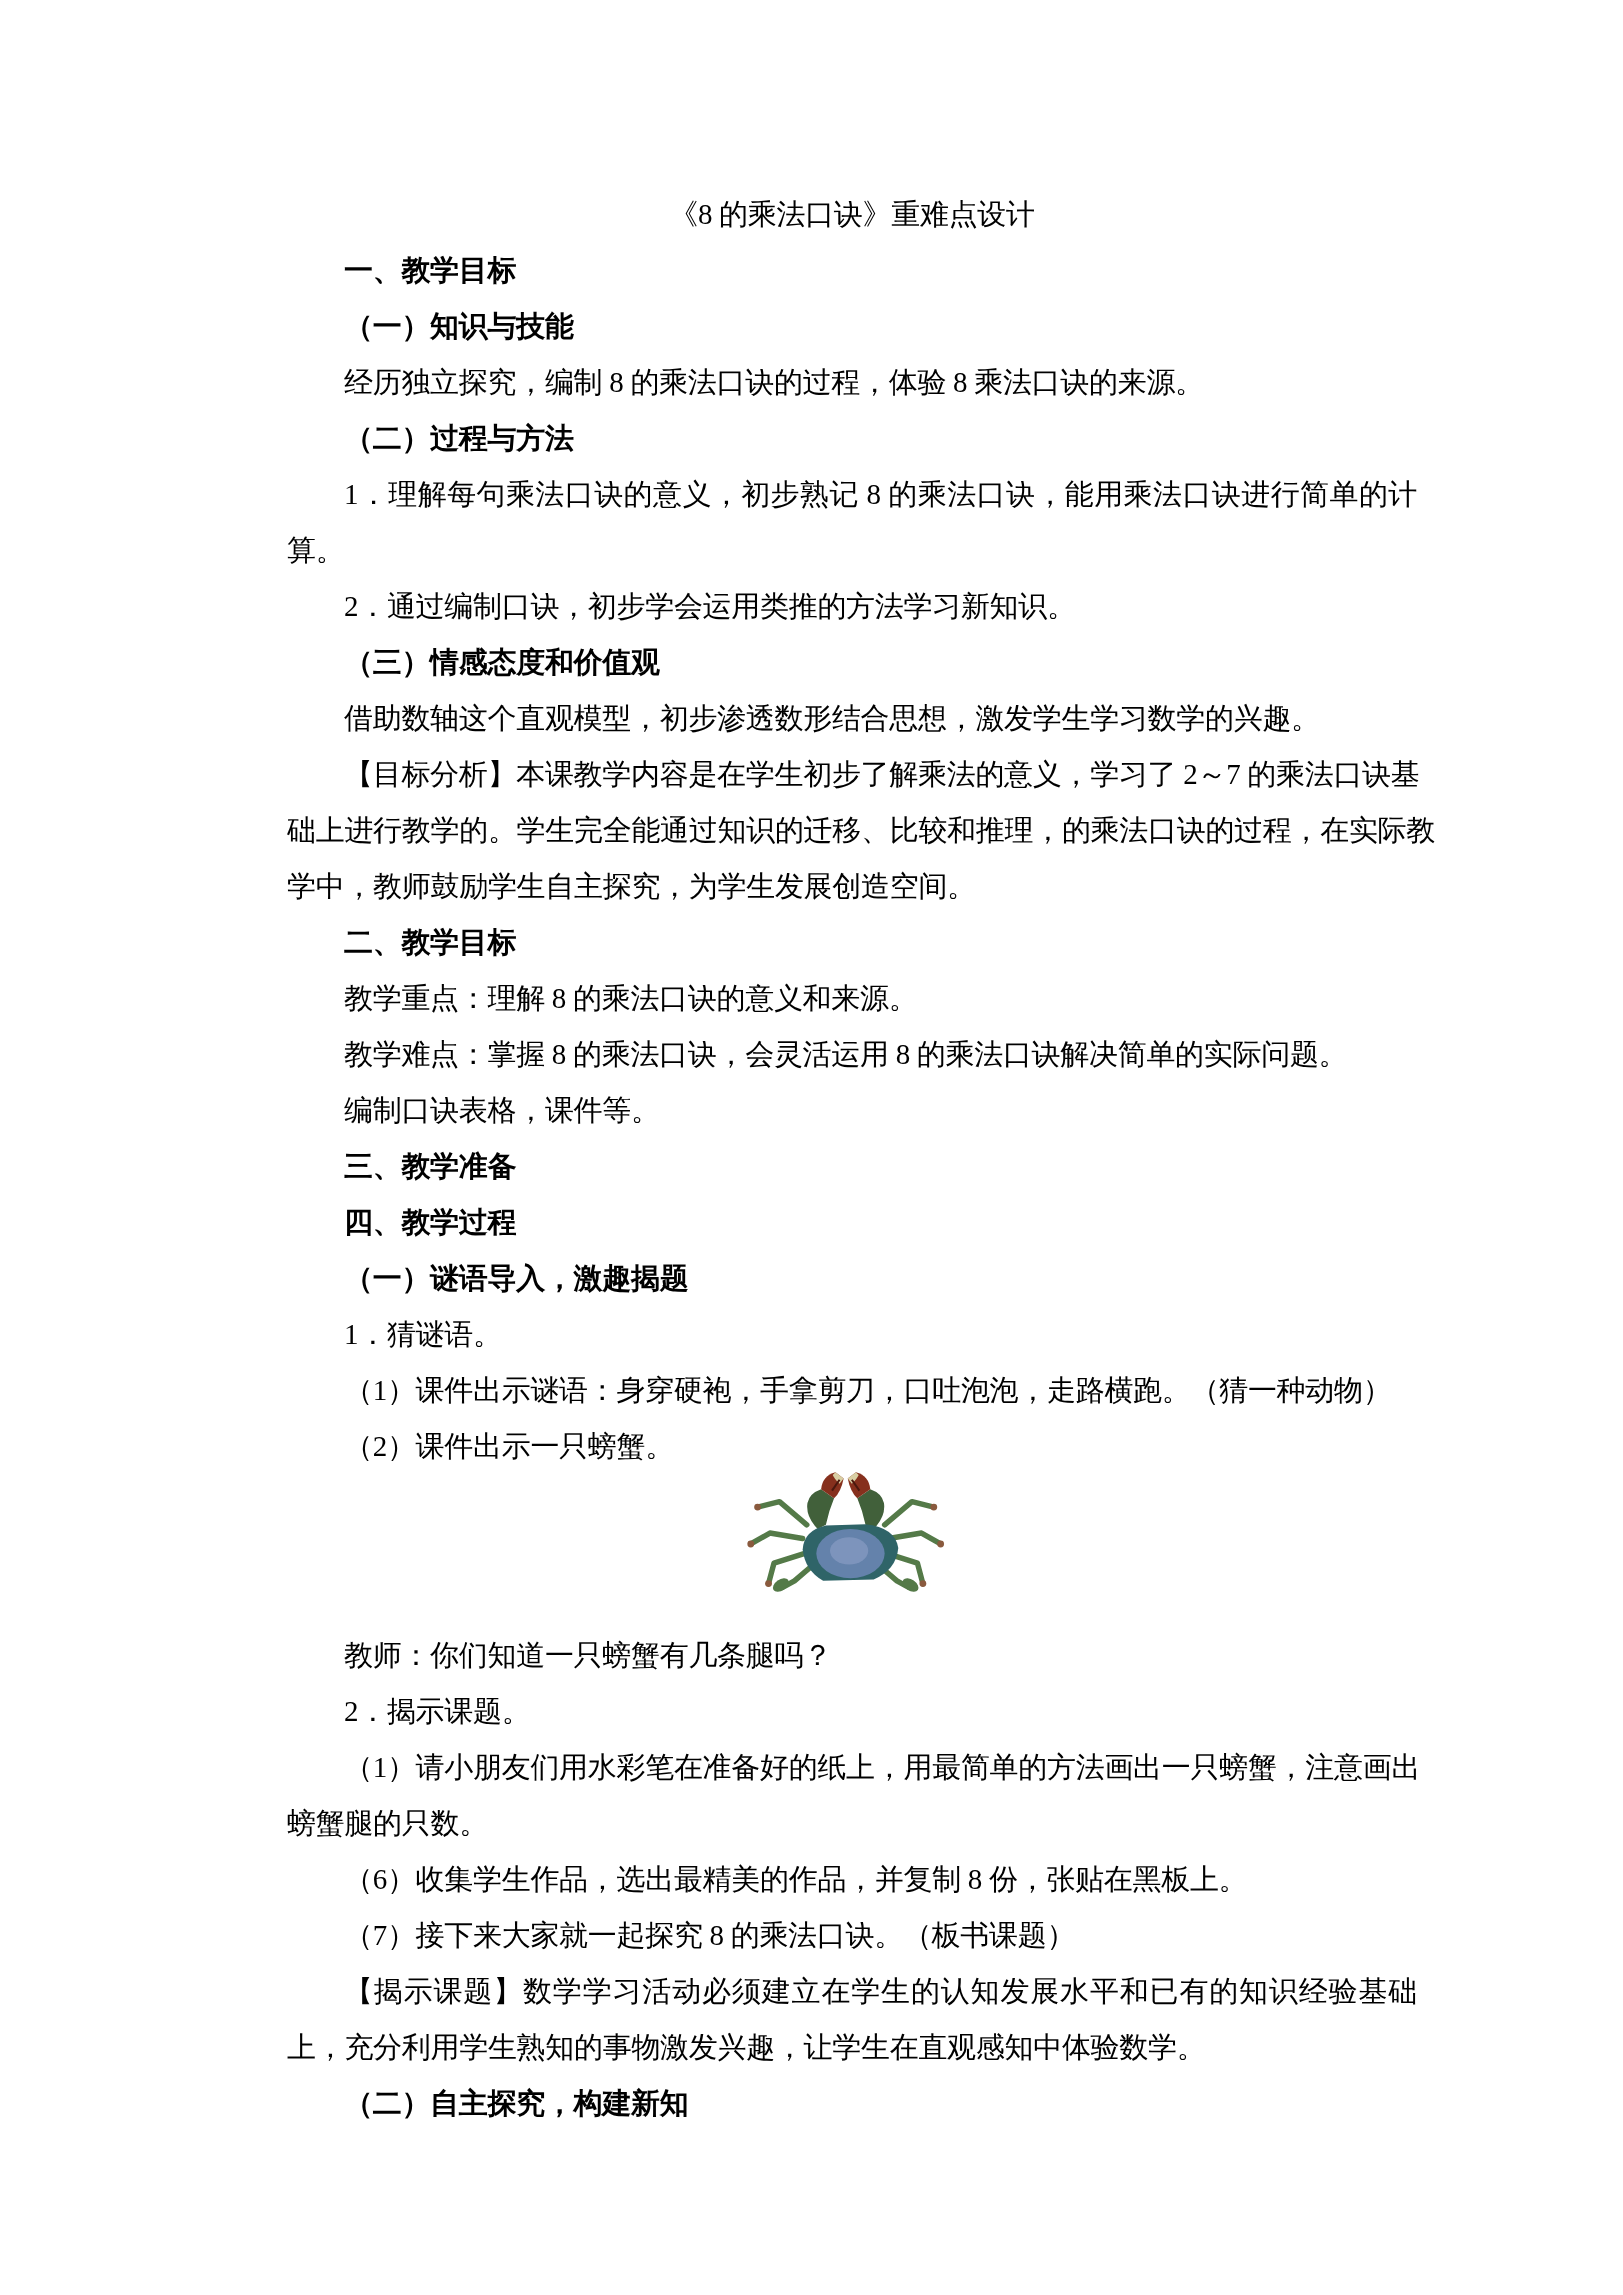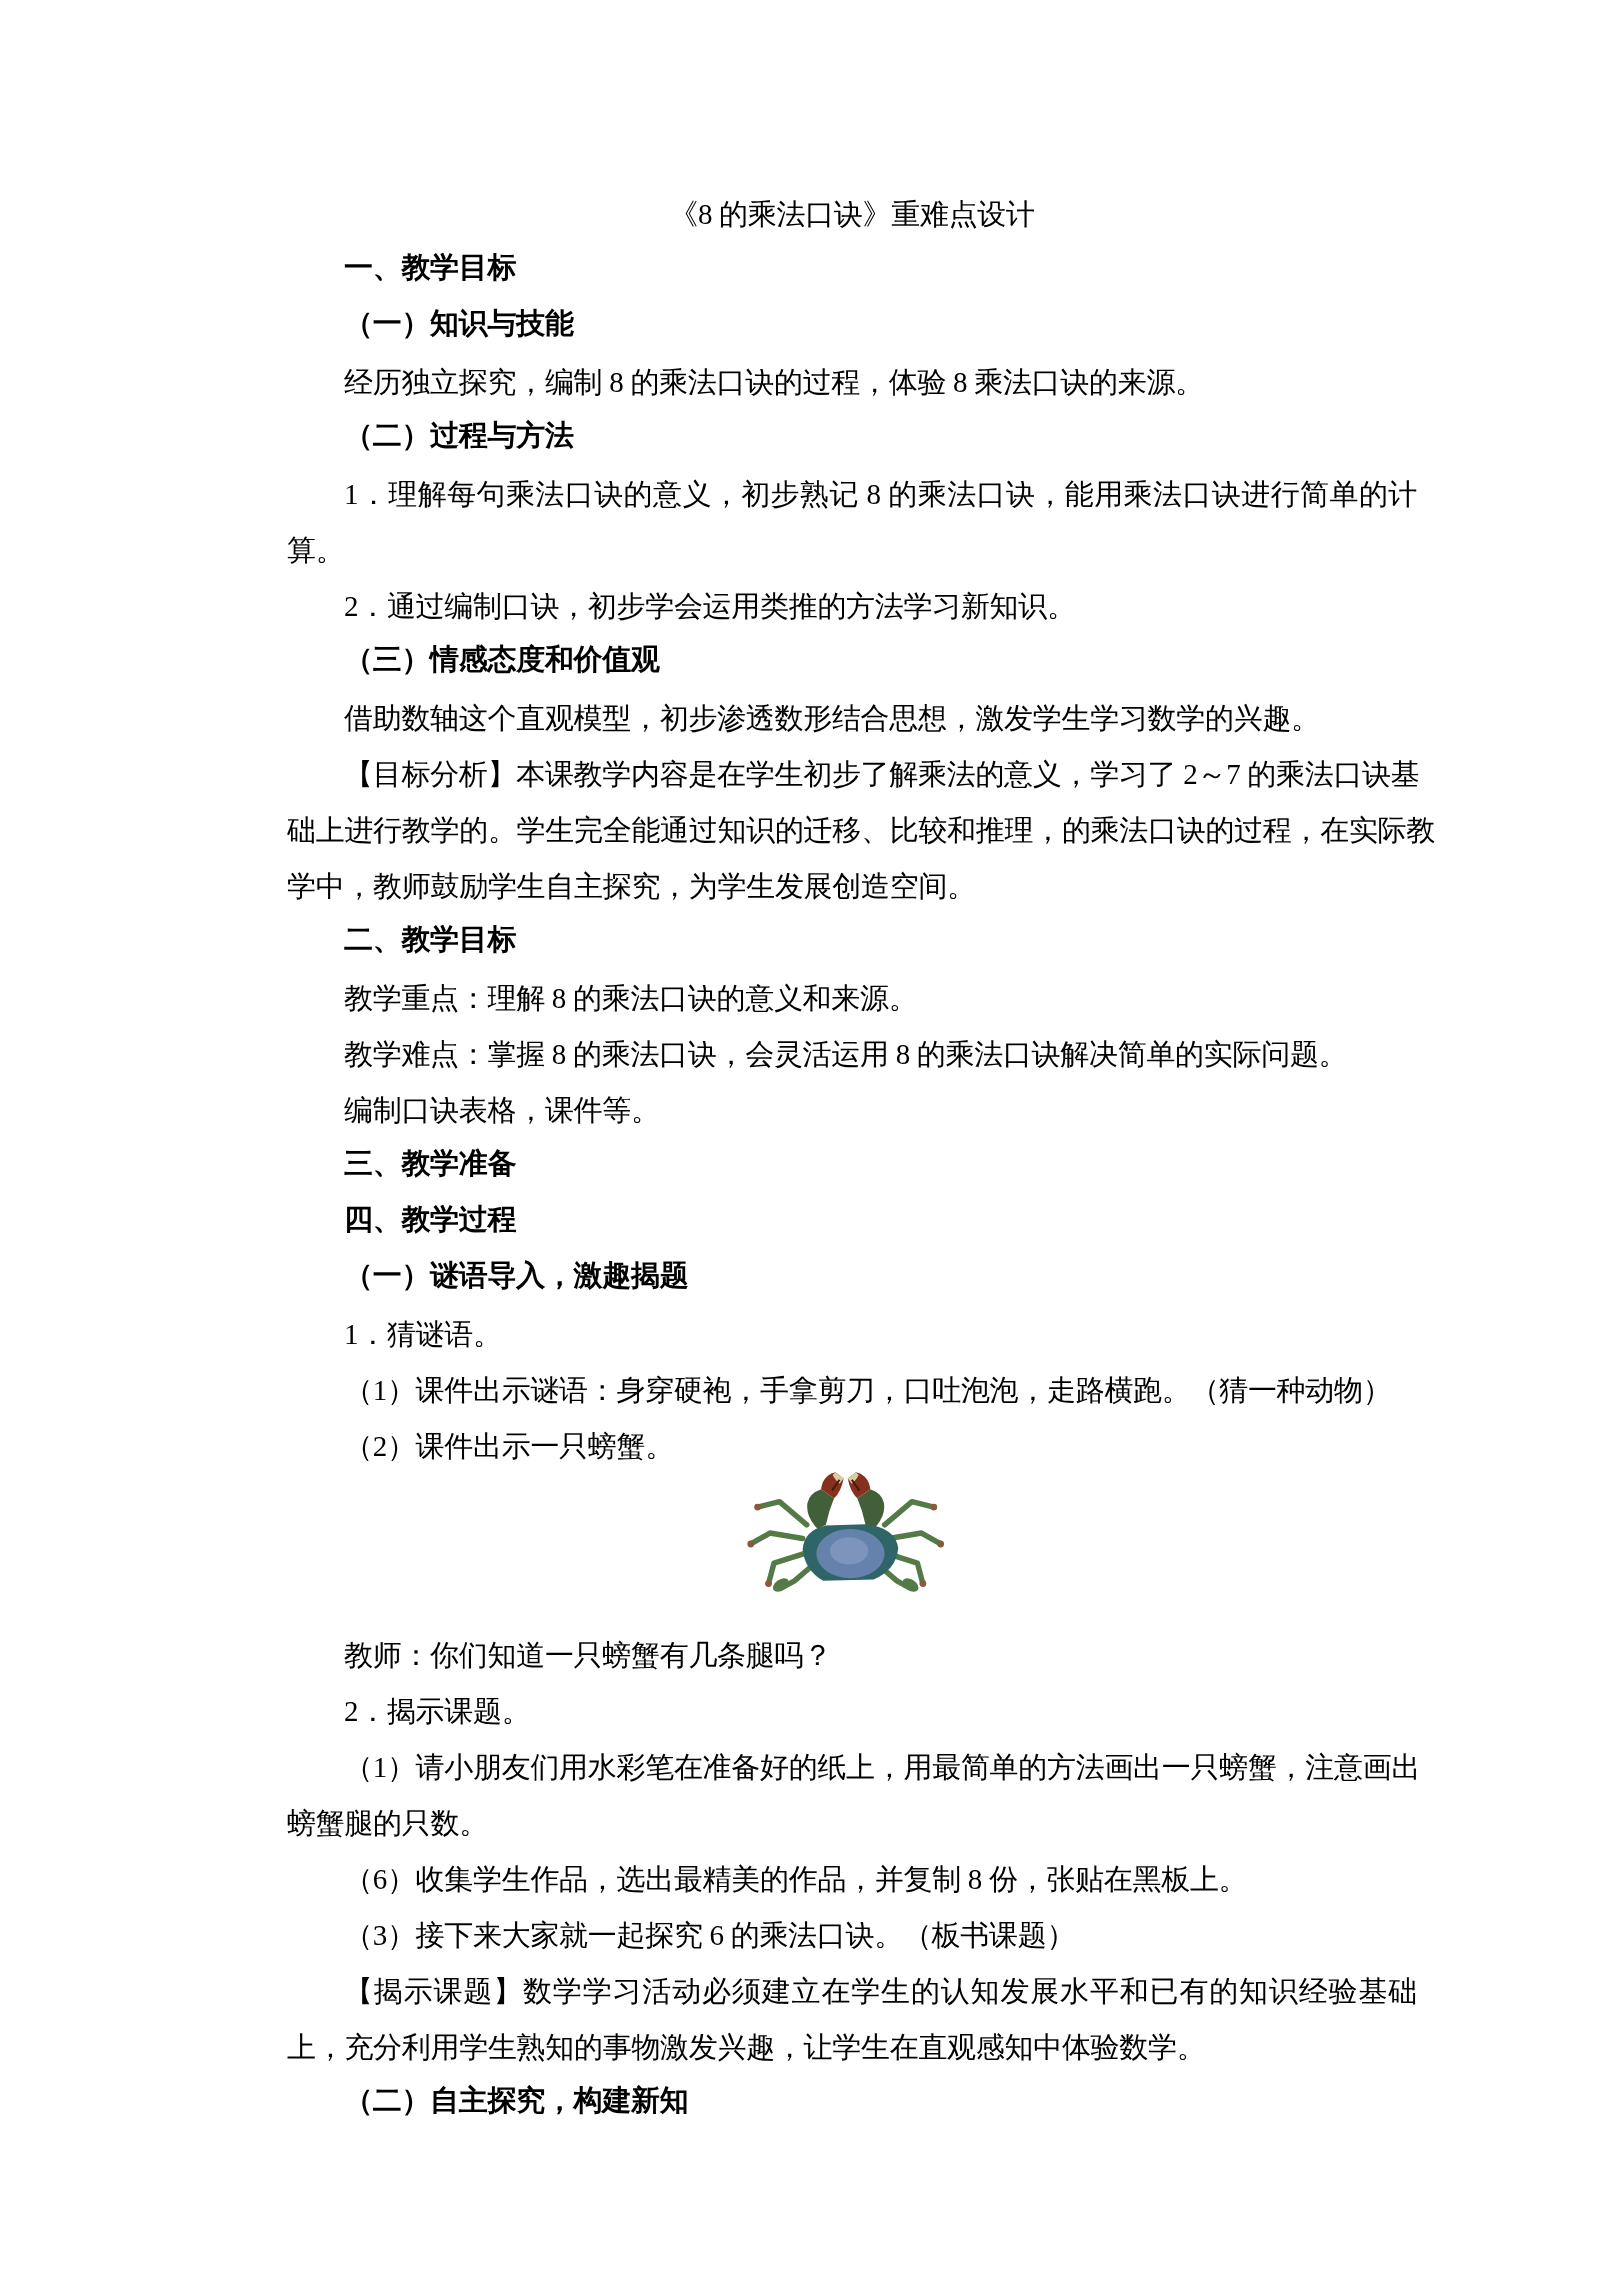--- a/index.html
+++ b/index.html
@@ -26,21 +26,21 @@
   .line {
     height: 56px;
     line-height: 56px;
     font-size: 29px;
     letter-spacing: -0.3px;
     white-space: nowrap;
   }
   .indent { text-indent: 57px; }
   .bold {
     font-weight: bold;
-    font-family: Liberation Mono, monospace;
+    font-family: Liberation Sans, sans-serif;
   }
   .fill {
     text-align: justify;
     text-align-last: justify;
   }
   .title-line {
     text-align: center;
     text-indent: 0;
   }
   .figure-wrap {
@@ -122,20 +122,20 @@
         <ellipse cx="160" cy="128" rx="50" ry="36" opacity="0.9" fill="#6a85b2"></ellipse>
         <ellipse cx="158" cy="124" rx="28" ry="20" opacity="0.6" fill="#8ea0c8"></ellipse>
       </svg>
     </div>
 
     <div class="line indent">教师：你们知道一只螃蟹有几条腿吗？</div>
     <div class="line indent">2．揭示课题。</div>
     <div class="line indent fill">（1）请小朋友们用水彩笔在准备好的纸上，用最简单的方法画出一只螃蟹，注意画出</div>
     <div class="line">螃蟹腿的只数。</div>
     <div class="line indent">（6）收集学生作品，选出最精美的作品，并复制 8 份，张贴在黑板上。</div>
-    <div class="line indent">（3）接下来大家就一起探究 6 的乘法口诀。（板书课题）</div>
+    <div class="line indent">（7）接下来大家就一起探究 8 的乘法口诀。（板书课题）</div>
     <div class="line indent fill">【揭示课题】数学学习活动必须建立在学生的认知发展水平和已有的知识经验基础</div>
     <div class="line">上，充分利用学生熟知的事物激发兴趣，让学生在直观感知中体验数学。</div>
     <div class="line indent bold">（二）自主探究，构建新知</div>
 
   </div>
 </div>
 
 
 </body></html>

